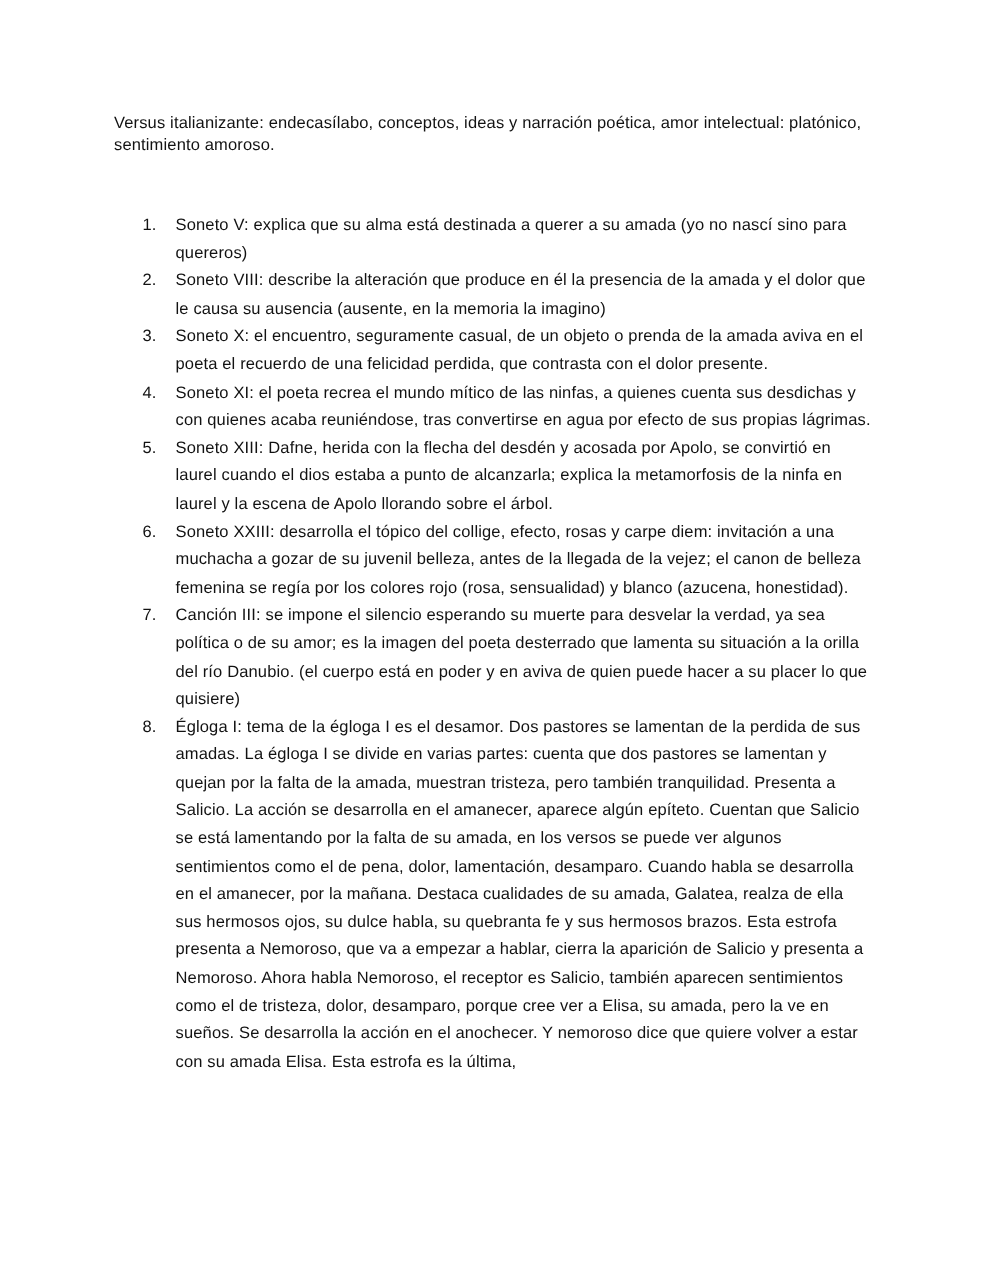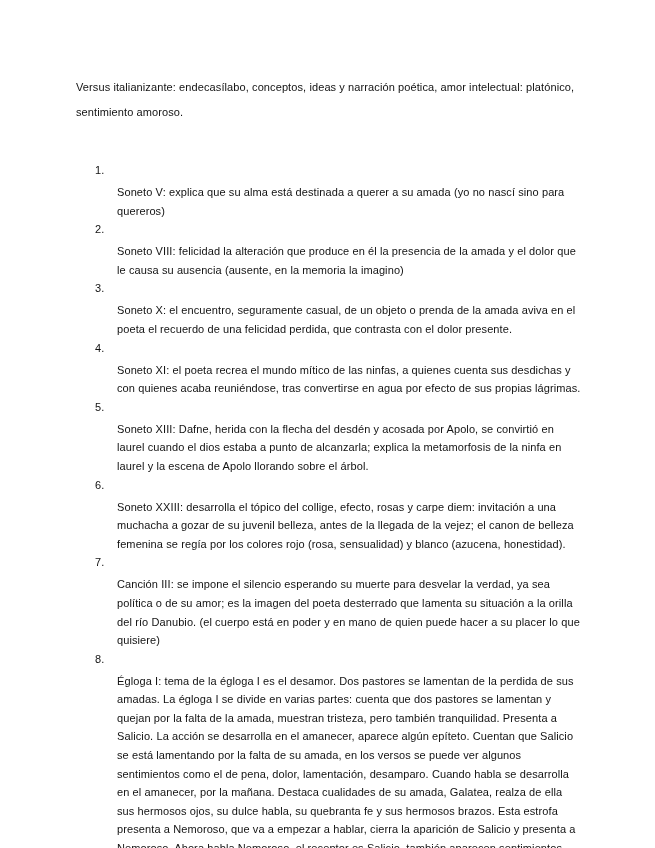--- a/index.html
+++ b/index.html
@@ -16,21 +16,21 @@
   }
   .page {
     box-sizing: border-box;
     width: 655px;
     height: 848px;
     padding: 75px 74px 40px 76px;
     background: #ffffff;
   }
   .intro {
     font-size: 11px;
-    line-height: 25px;
+    line-height: 15px;
     letter-spacing: 0.1px;
     color: #121212;
     margin: 0;
     max-width: 505px;
   }
   .numbered-list {
     margin-top: 36px;
     margin-left: 19px;
     max-width: 486px;
   }
@@ -41,40 +41,39 @@
     line-height: 18.6px;
     letter-spacing: 0.1px;
     color: #121212;
   }
   .list-item .num {
     flex: 0 0 22px;
     width: 22px;
   }
   .list-item .txt {
     flex: 1 1 auto;
-    margin-top: 22px;
   }
 </style>
 </head>
 <body>
 
 <div class="page">
 
   <p class="intro">Versus italianizante: endecasílabo, conceptos, ideas y narración poética, amor intelectual: platónico, sentimiento amoroso.</p>
 
   <div class="numbered-list">
 
     <div class="list-item">
       <span class="num">1.</span>
       <span class="txt">Soneto V: explica que su alma está destinada a querer a su amada (yo no nascí sino para quereros)</span>
     </div>
 
     <div class="list-item">
       <span class="num">2.</span>
-      <span class="txt">Soneto VIII: felicidad la alteración que produce en él la presencia de la amada y el dolor que le causa su ausencia (ausente, en la memoria la imagino)</span>
+      <span class="txt">Soneto VIII: describe la alteración que produce en él la presencia de la amada y el dolor que le causa su ausencia (ausente, en la memoria la imagino)</span>
     </div>
 
     <div class="list-item">
       <span class="num">3.</span>
       <span class="txt">Soneto X: el encuentro, seguramente casual, de un objeto o prenda de la amada aviva en el poeta el recuerdo de una felicidad perdida, que contrasta con el dolor presente.</span>
     </div>
 
     <div class="list-item">
       <span class="num">4.</span>
       <span class="txt">Soneto XI: el poeta recrea el mundo mítico de las ninfas, a quienes cuenta sus desdichas y con quienes acaba reuniéndose, tras convertirse en agua por efecto de sus propias lágrimas.</span>
@@ -85,21 +84,21 @@
       <span class="txt">Soneto XIII: Dafne, herida con la flecha del desdén y acosada por Apolo, se convirtió en laurel cuando el dios estaba a punto de alcanzarla; explica la metamorfosis de la ninfa en laurel y la escena de Apolo llorando sobre el árbol.</span>
     </div>
 
     <div class="list-item">
       <span class="num">6.</span>
       <span class="txt">Soneto XXIII: desarrolla el tópico del collige, efecto, rosas y carpe diem: invitación a una muchacha a gozar de su juvenil belleza, antes de la llegada de la vejez; el canon de belleza femenina se regía por los colores rojo (rosa, sensualidad) y blanco (azucena, honestidad).</span>
     </div>
 
     <div class="list-item">
       <span class="num">7.</span>
-      <span class="txt">Canción III: se impone el silencio esperando su muerte para desvelar la verdad, ya sea política o de su amor; es la imagen del poeta desterrado que lamenta su situación a la orilla del río Danubio. (el cuerpo está en poder y en mano de quien puede hacer a su placer lo que quisiere)</span>
+      <span class="txt">Canción III: se impone el silencio esperando su muerte para desvelar la verdad, ya sea política o de su amor; es la imagen del poeta desterrado que lamenta su situación a la orilla del río Danubio. (el cuerpo está en poder y en aviva de quien puede hacer a su placer lo que quisiere)</span>
     </div>
 
     <div class="list-item">
       <span class="num">8.</span>
       <span class="txt">Égloga I:  tema de la égloga I es el desamor. Dos pastores se lamentan de la perdida de sus amadas. La égloga I se divide en varias partes: cuenta que dos pastores se lamentan y quejan por la falta de la amada, muestran tristeza, pero también tranquilidad. Presenta a Salicio. La acción se desarrolla en el amanecer, aparece algún epíteto. Cuentan que Salicio se está lamentando por la falta de su amada, en los versos se puede ver algunos sentimientos como el de pena, dolor, lamentación, desamparo. Cuando habla se desarrolla en el amanecer, por la mañana. Destaca cualidades de su amada, Galatea, realza de ella sus hermosos ojos, su dulce habla, su quebranta fe y sus hermosos brazos. Esta estrofa presenta a Nemoroso, que va a empezar a hablar, cierra la aparición de Salicio y presenta a Nemoroso. Ahora habla Nemoroso, el receptor es Salicio, también aparecen sentimientos como el de tristeza, dolor, desamparo, porque cree ver a Elisa, su amada, pero la ve en sueños. Se desarrolla la acción en el anochecer. Y nemoroso dice que quiere volver a estar con su amada Elisa. Esta estrofa es la última,</span>
     </div>
 
   </div>
 </div>
 

